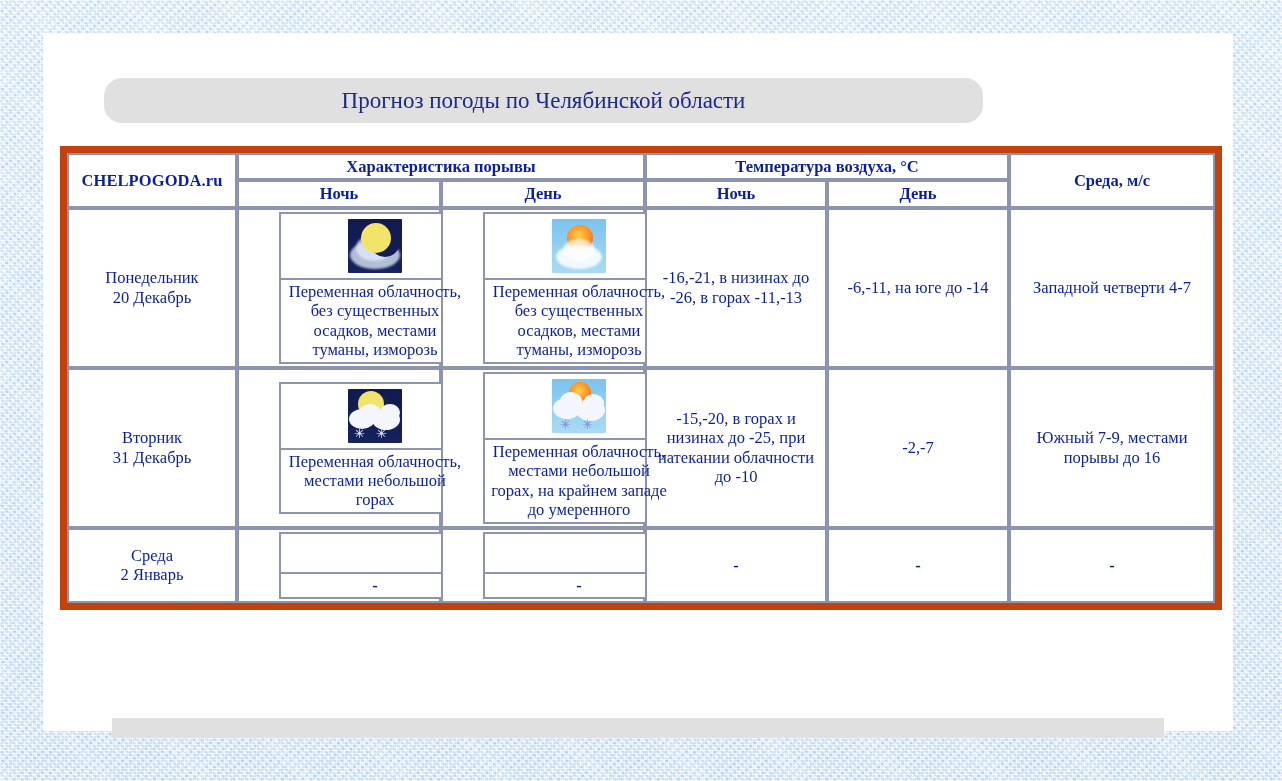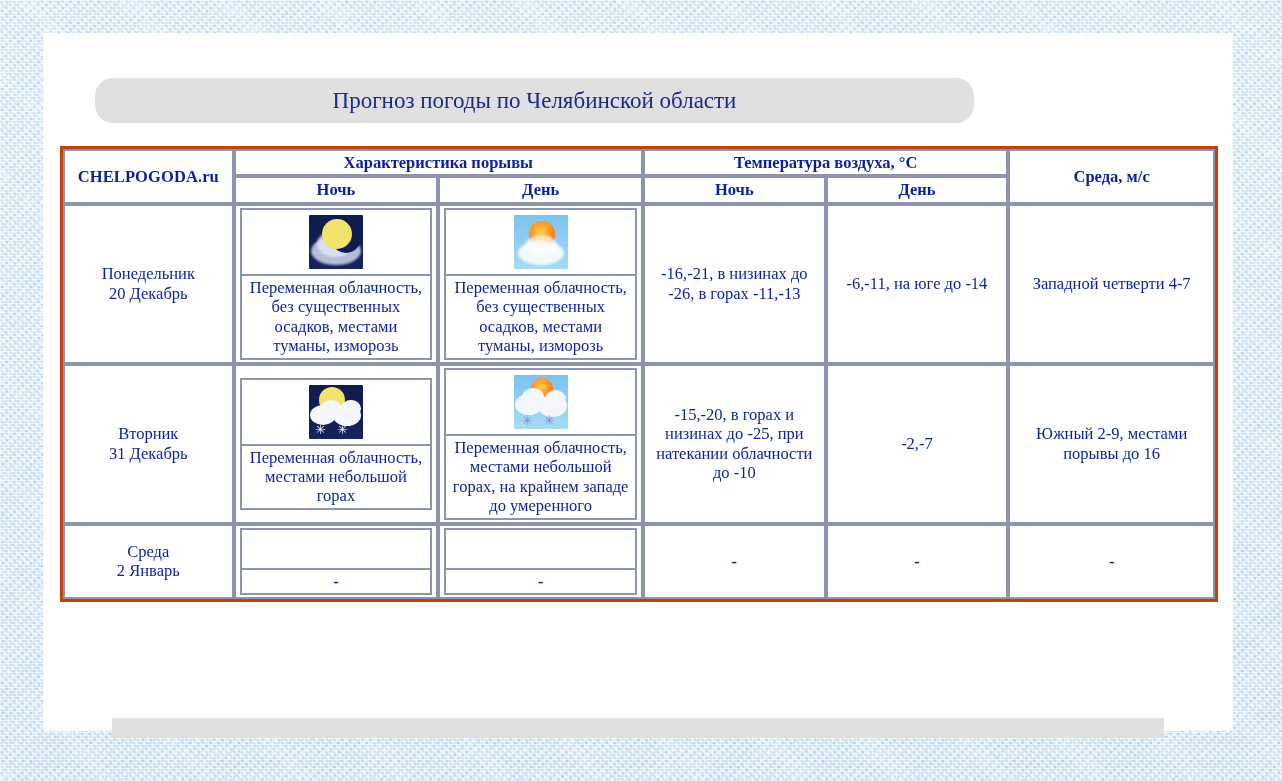--- a/index.html
+++ b/index.html
@@ -27,21 +27,21 @@
     width: 1190px; height: 698px;
     background: #ffffff;
   }
 
   
   .gray-bar {
     position: absolute;
     background: #e0e0e0;
   }
   #title-bar {
-    left: 52px; top: 45px;
+    left: 61px; top: 45px;
     width: 879px; height: 45px; border-radius: 18px;
   }
   #footer-bar {
     left: 69px; top: 685px;
     width: 1052px; height: 20px;
   }
   #title-text {
     position: absolute;
     left: 0; top: 0; right: 0; bottom: 0;
     display: flex; align-items: center; justify-content: center;
@@ -49,21 +49,21 @@
     font-size: 23px;
     font-family: "Liberation Serif", "DejaVu Serif", serif;
     white-space: nowrap;
   }
 
   
   #forecast-table {
     position: absolute;
     left: 17px; top: 113px;
     width: 1158px;
-    border: 3px solid #c2410c;
+    border: 7px solid #c2410c;
     border-collapse: separate;
     border-spacing: 0;
     background: #ffffff;
     table-layout: fixed;
   }
   #forecast-table td, #forecast-table th {
     border: 2px solid #8d95ae;
     color: #0b1f9c;
     text-align: center;
     vertical-align: middle;
@@ -89,21 +89,21 @@
   .group-head { font-size: 18px; }
   .sub-head   { font-size: 17px; }
   .day-name   { font-weight: normal; font-size: 17.5px; line-height: 1.3; }
   .cond-text  { font-size: 16.5px; padding: 5px 6px; }
   .temp-text  { font-size: 16.5px; padding: 6px 8px; }
   .wind-text  { font-size: 16.5px; padding: 6px 8px; }
   .icon-cell  { height: 60px; padding: 0; }
   .dash-cell  { height: 40px; }
 
   
-  .stack { width: 100%; height: 100%; border-collapse: collapse; table-layout: fixed; }
+  .stack { width: 100%; height: 100%; border-collapse: collapse; table-layout: fixed; margin-left: 36px; }
   .stack td { border: none; padding: 0; }
 
   
   .wicon {
     position: relative;
     width: 54px; height: 54px;
     margin: 3px auto;
     overflow: hidden;
     display: block;
     border-radius: 1px;
@@ -306,21 +306,21 @@
                 </tr>
           <tr>
                   <td class="cond-text">Переменная облачность, местами небольшой горах, на крайнем западе до умеренного</td>
                 </tr>
         </tbody>
             </table>
       </td>
 
       <td class="temp-text">-15,-20, в горах и низинах до -25, при натекании облачности до -10</td>
       <td class="temp-text">-2,-7</td>
-      <td class="wind-text">Южный 2-9, местами порывы до 16</td>
+      <td class="wind-text">Южный 7-9, местами порывы до 16</td>
     </tr>
 
     <tr>
       <td class="day-name">
         <div>Среда</div>
         <div>2 Январь</div>
       </td>
 
       <td class="outer-pad">
         <table class="stack">

